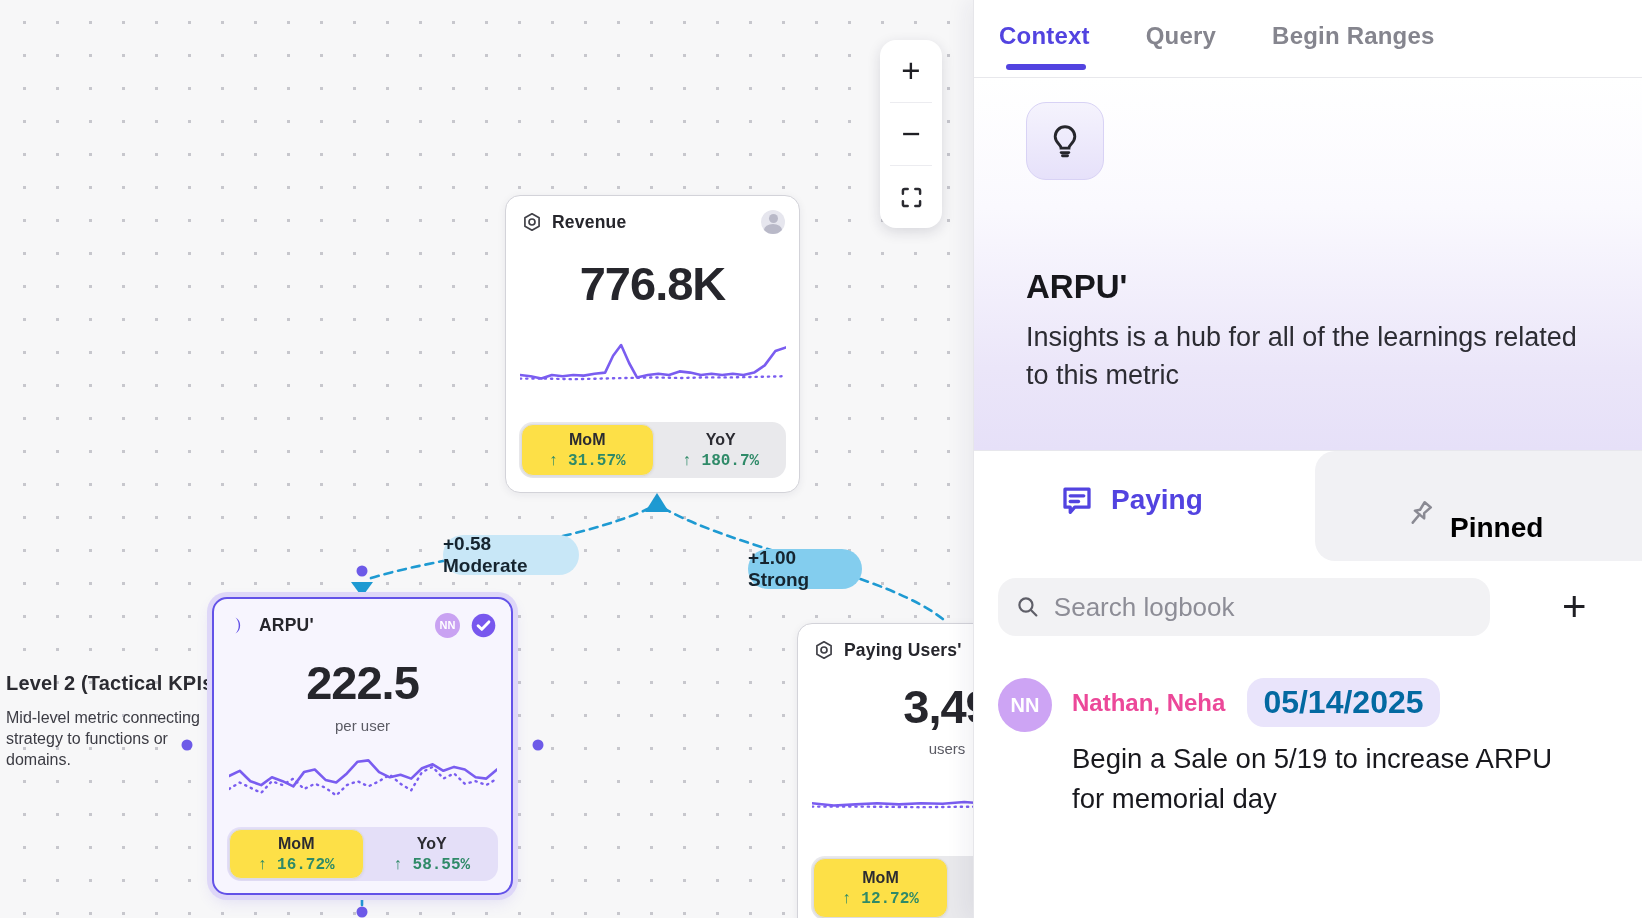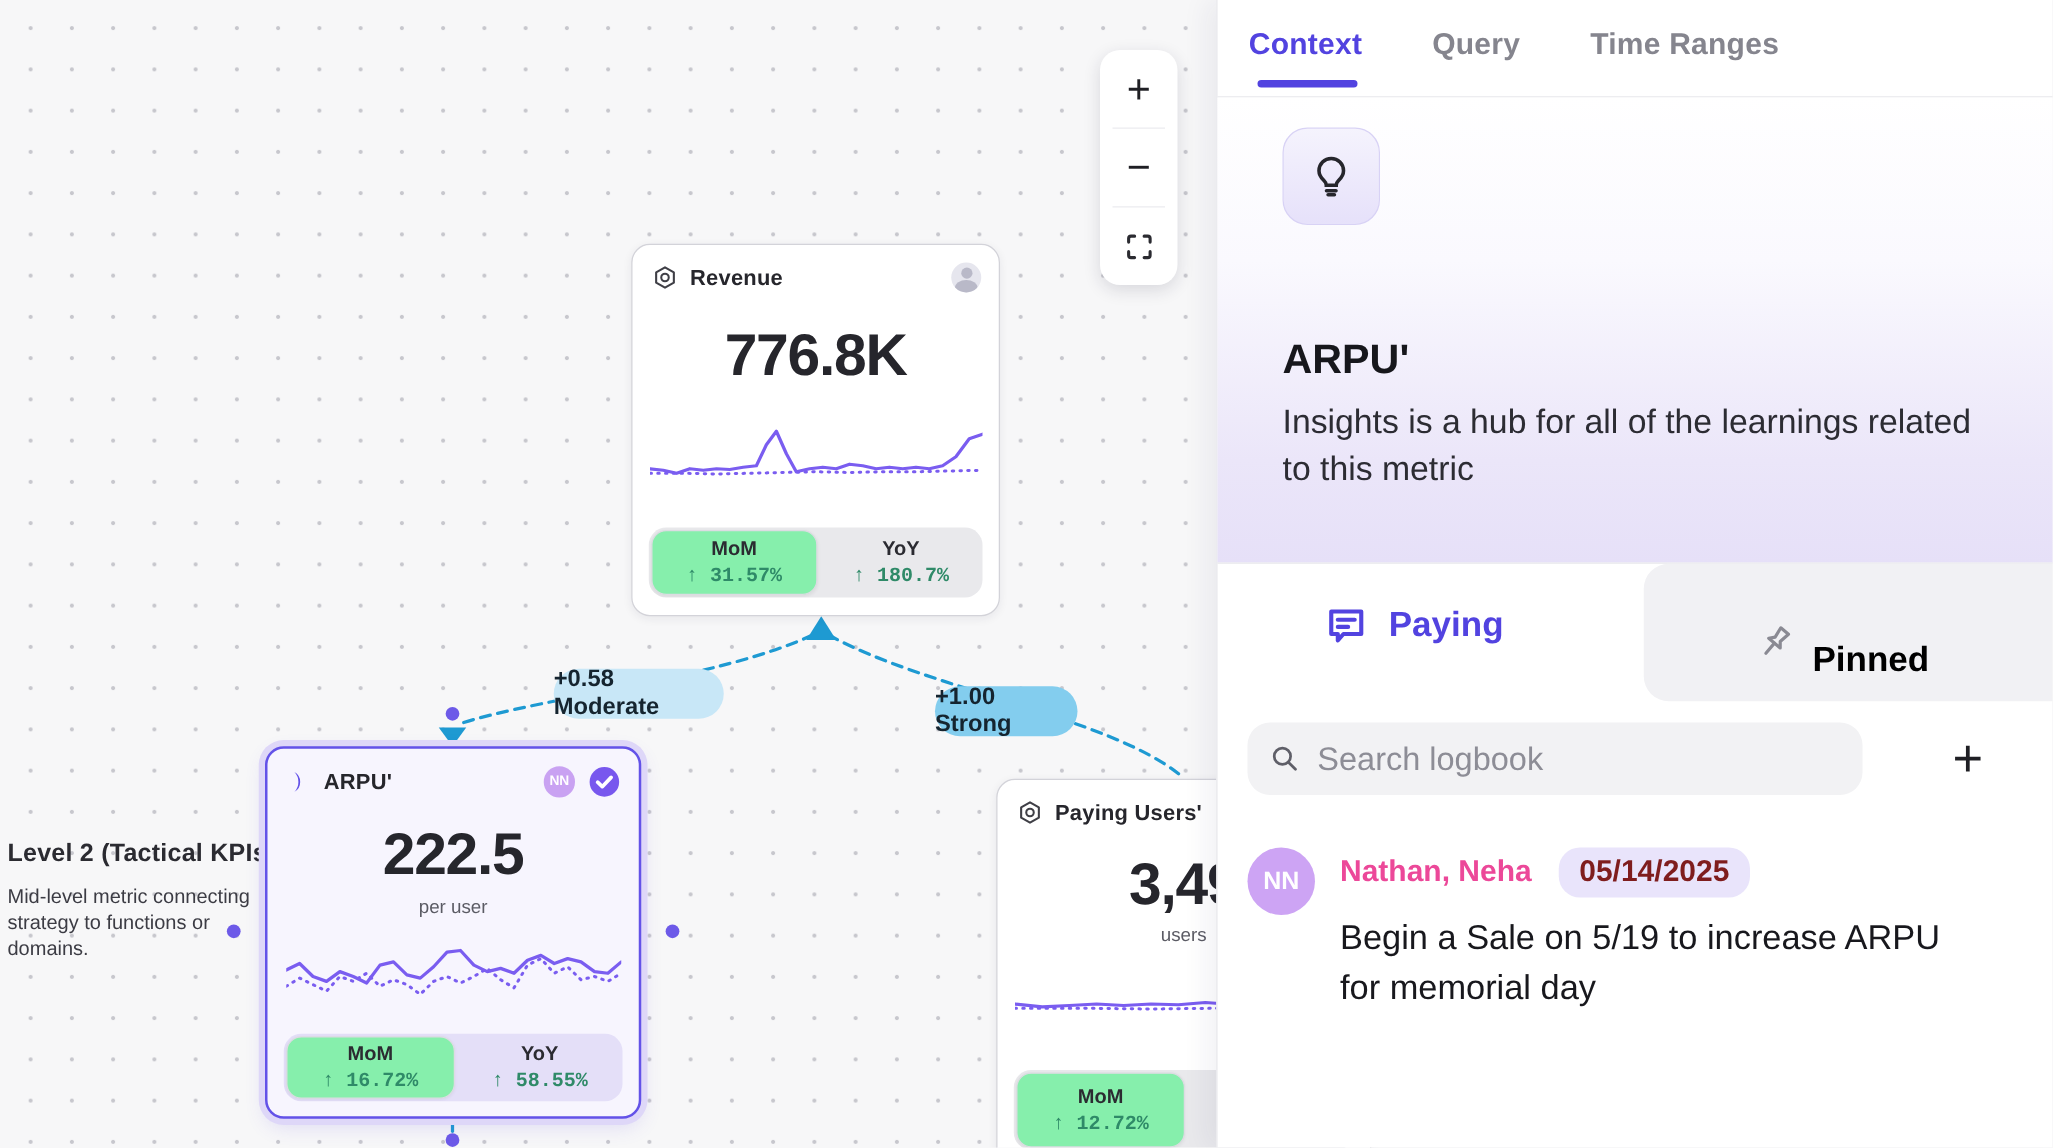--- a/index.html
+++ b/index.html
@@ -32,21 +32,21 @@
   .head-spacer { flex:1; }
   .big-num { position:absolute; left:0; right:0; text-align:center; font-size:47px; font-weight:700; color:#26262c; letter-spacing:-1px; }
   .unit { position:absolute; left:0; right:0; text-align:center; font-size:15px; color:#5b5b64; }
   .spark { position:absolute; }
   .spark-solid { fill:none; stroke:#7a5df0; stroke-width:2.6; stroke-linejoin:round; stroke-linecap:round; }
   .spark-dotted { fill:none; stroke:#7a5df0; stroke-width:2.4; stroke-dasharray:1.2 5; stroke-linecap:round; }
   .footer { position:absolute; border-radius:14px; display:flex; overflow:hidden; }
   .footer.gray { background:#e9e9ec; }
   .footer.lav { background:#e4dff8; }
   .half { flex:1; display:flex; flex-direction:column; align-items:center; justify-content:center; gap:3px; }
-  .half.active { background:#86efac; border:1.5px solid #dcdce2; border-radius:12px; margin:2px; box-shadow:0 1px 3px rgba(0,0,0,.06); }
+  .half.active { background:#fde047; border:1.5px solid #dcdce2; border-radius:12px; margin:2px; box-shadow:0 1px 3px rgba(0,0,0,.06); }
   .half-label { font-size:16px; font-weight:700; color:#2b2b31; }
   .half-value { font-family:Liberation Mono, monospace; font-size:16px; font-weight:700; color:#2f8a68;text-align:right; }
 
   .mini-avatar { width:25px; height:25px; border-radius:50%; background:#c9a2f2; color:#fff; font-size:11px; font-weight:700; display:flex; align-items:center; justify-content:center; flex:0 0 auto; }
   .person-avatar { width:24px; height:24px; border-radius:50%; background:#e6e6ee; position:relative; overflow:hidden; flex:0 0 auto; }
   .person-avatar::before { content:""; position:absolute; left:7.5px; top:4px; width:9px; height:9px; border-radius:50%; background:#b9b9c8; }
   .person-avatar::after { content:""; position:absolute; left:3px; top:14px; width:18px; height:12px; border-radius:50%; background:#b9b9c8; }
 
   
   #zoombar { position:absolute; z-index:12; left:880px; top:40px; width:62px; height:188px; background:#fff; border-radius:16px; box-shadow:0 4px 14px rgba(30,30,60,.14); display:flex; flex-direction:column; align-items:stretch; }
@@ -75,21 +75,21 @@
   .search-row { position:absolute; left:24px; top:578px; width:621px; height:58px; display:flex; align-items:center; }
   .search-box { width:492px; height:58px; background:#f2f2f4; border-radius:18px; display:flex; align-items:center; padding:0 18px; gap:14px; }
   .search-box input { border:none; outline:none; background:transparent; font-size:26px; color:#3a3a42; width:100%; font-family:"Liberation Sans", sans-serif; }
   .search-box input::placeholder { color:#8d8d96; }
   .add-btn { margin-left:72px; font-size:42px; font-weight:400; color:#1f1f24; line-height:1; cursor:pointer; }
 
   .entry { position:absolute; left:24px; top:678px; width:620px; display:flex; gap:20px; }
   .entry-avatar { width:54px; height:54px; border-radius:50%; background:#cda4f4; color:#fff; font-size:20px; font-weight:700; display:flex; align-items:center; justify-content:center; flex:0 0 auto; }
   .entry-top { display:flex; align-items:center; gap:22px; }
   .entry-name { font-size:24px; font-weight:700; color:#ec4899; }
-  .entry-date { background:#e9e4fb; color:#7f1d1d; font-size:24px; font-weight:600; padding:6px 16px; border-radius:17px; }
+  .entry-date { background:#e9e4fb; color:#0369a1; font-size:32px; font-weight:600; padding:6px 16px; border-radius:17px; }
   .entry-body { margin-top:12px; font-size:27.5px; line-height:40px; color:#18181d; width:490px; }
 </style>
 </head>
 <body>
 
 <div id="stage">
 
   <div id="canvas">
 
 
@@ -210,21 +210,21 @@
           <path d="M2 7 V4 a2 2 0 0 1 2 -2 h3 M15 2 h3 a2 2 0 0 1 2 2 v3 M20 15 v3 a2 2 0 0 1 -2 2 h-3 M7 20 H4 a2 2 0 0 1 -2 -2 v-3" fill="none" stroke="#2b2b31" stroke-width="2.6" stroke-linecap="round"></path>
         </svg>
       </div>
     </div>
   </div>
 
   <div id="panel">
     <div class="ptabs">
       <div class="ptab active">Context</div>
       <div class="ptab">Query</div>
-      <div class="ptab">Time Ranges</div>
+      <div class="ptab">Begin Ranges</div>
     </div>
     <div class="ptab-underline"></div>
     <div class="pdivider"></div>
 
     <div class="grad"></div>
     <div class="bulb-box">
       <svg width="38" height="38" viewBox="0 0 24 24">
         <path d="M12 3 a6.2 6.2 0 0 1 6.2 6.2 c0 2.4 -1.4 3.9 -2.5 5 -0.8 0.8 -1.2 1.5 -1.2 2.3 h-5 c0 -0.8 -0.4 -1.5 -1.2 -2.3 -1.1 -1.1 -2.5 -2.6 -2.5 -5 A6.2 6.2 0 0 1 12 3 Z" fill="none" stroke="#26262c" stroke-width="1.8"></path>
         <line x1="9.6" y1="19.3" x2="14.4" y2="19.3" stroke="#26262c" stroke-width="1.8" stroke-linecap="round"></line>
         <line x1="10.4" y1="21.3" x2="13.6" y2="21.3" stroke="#26262c" stroke-width="1.8" stroke-linecap="round"></line>

